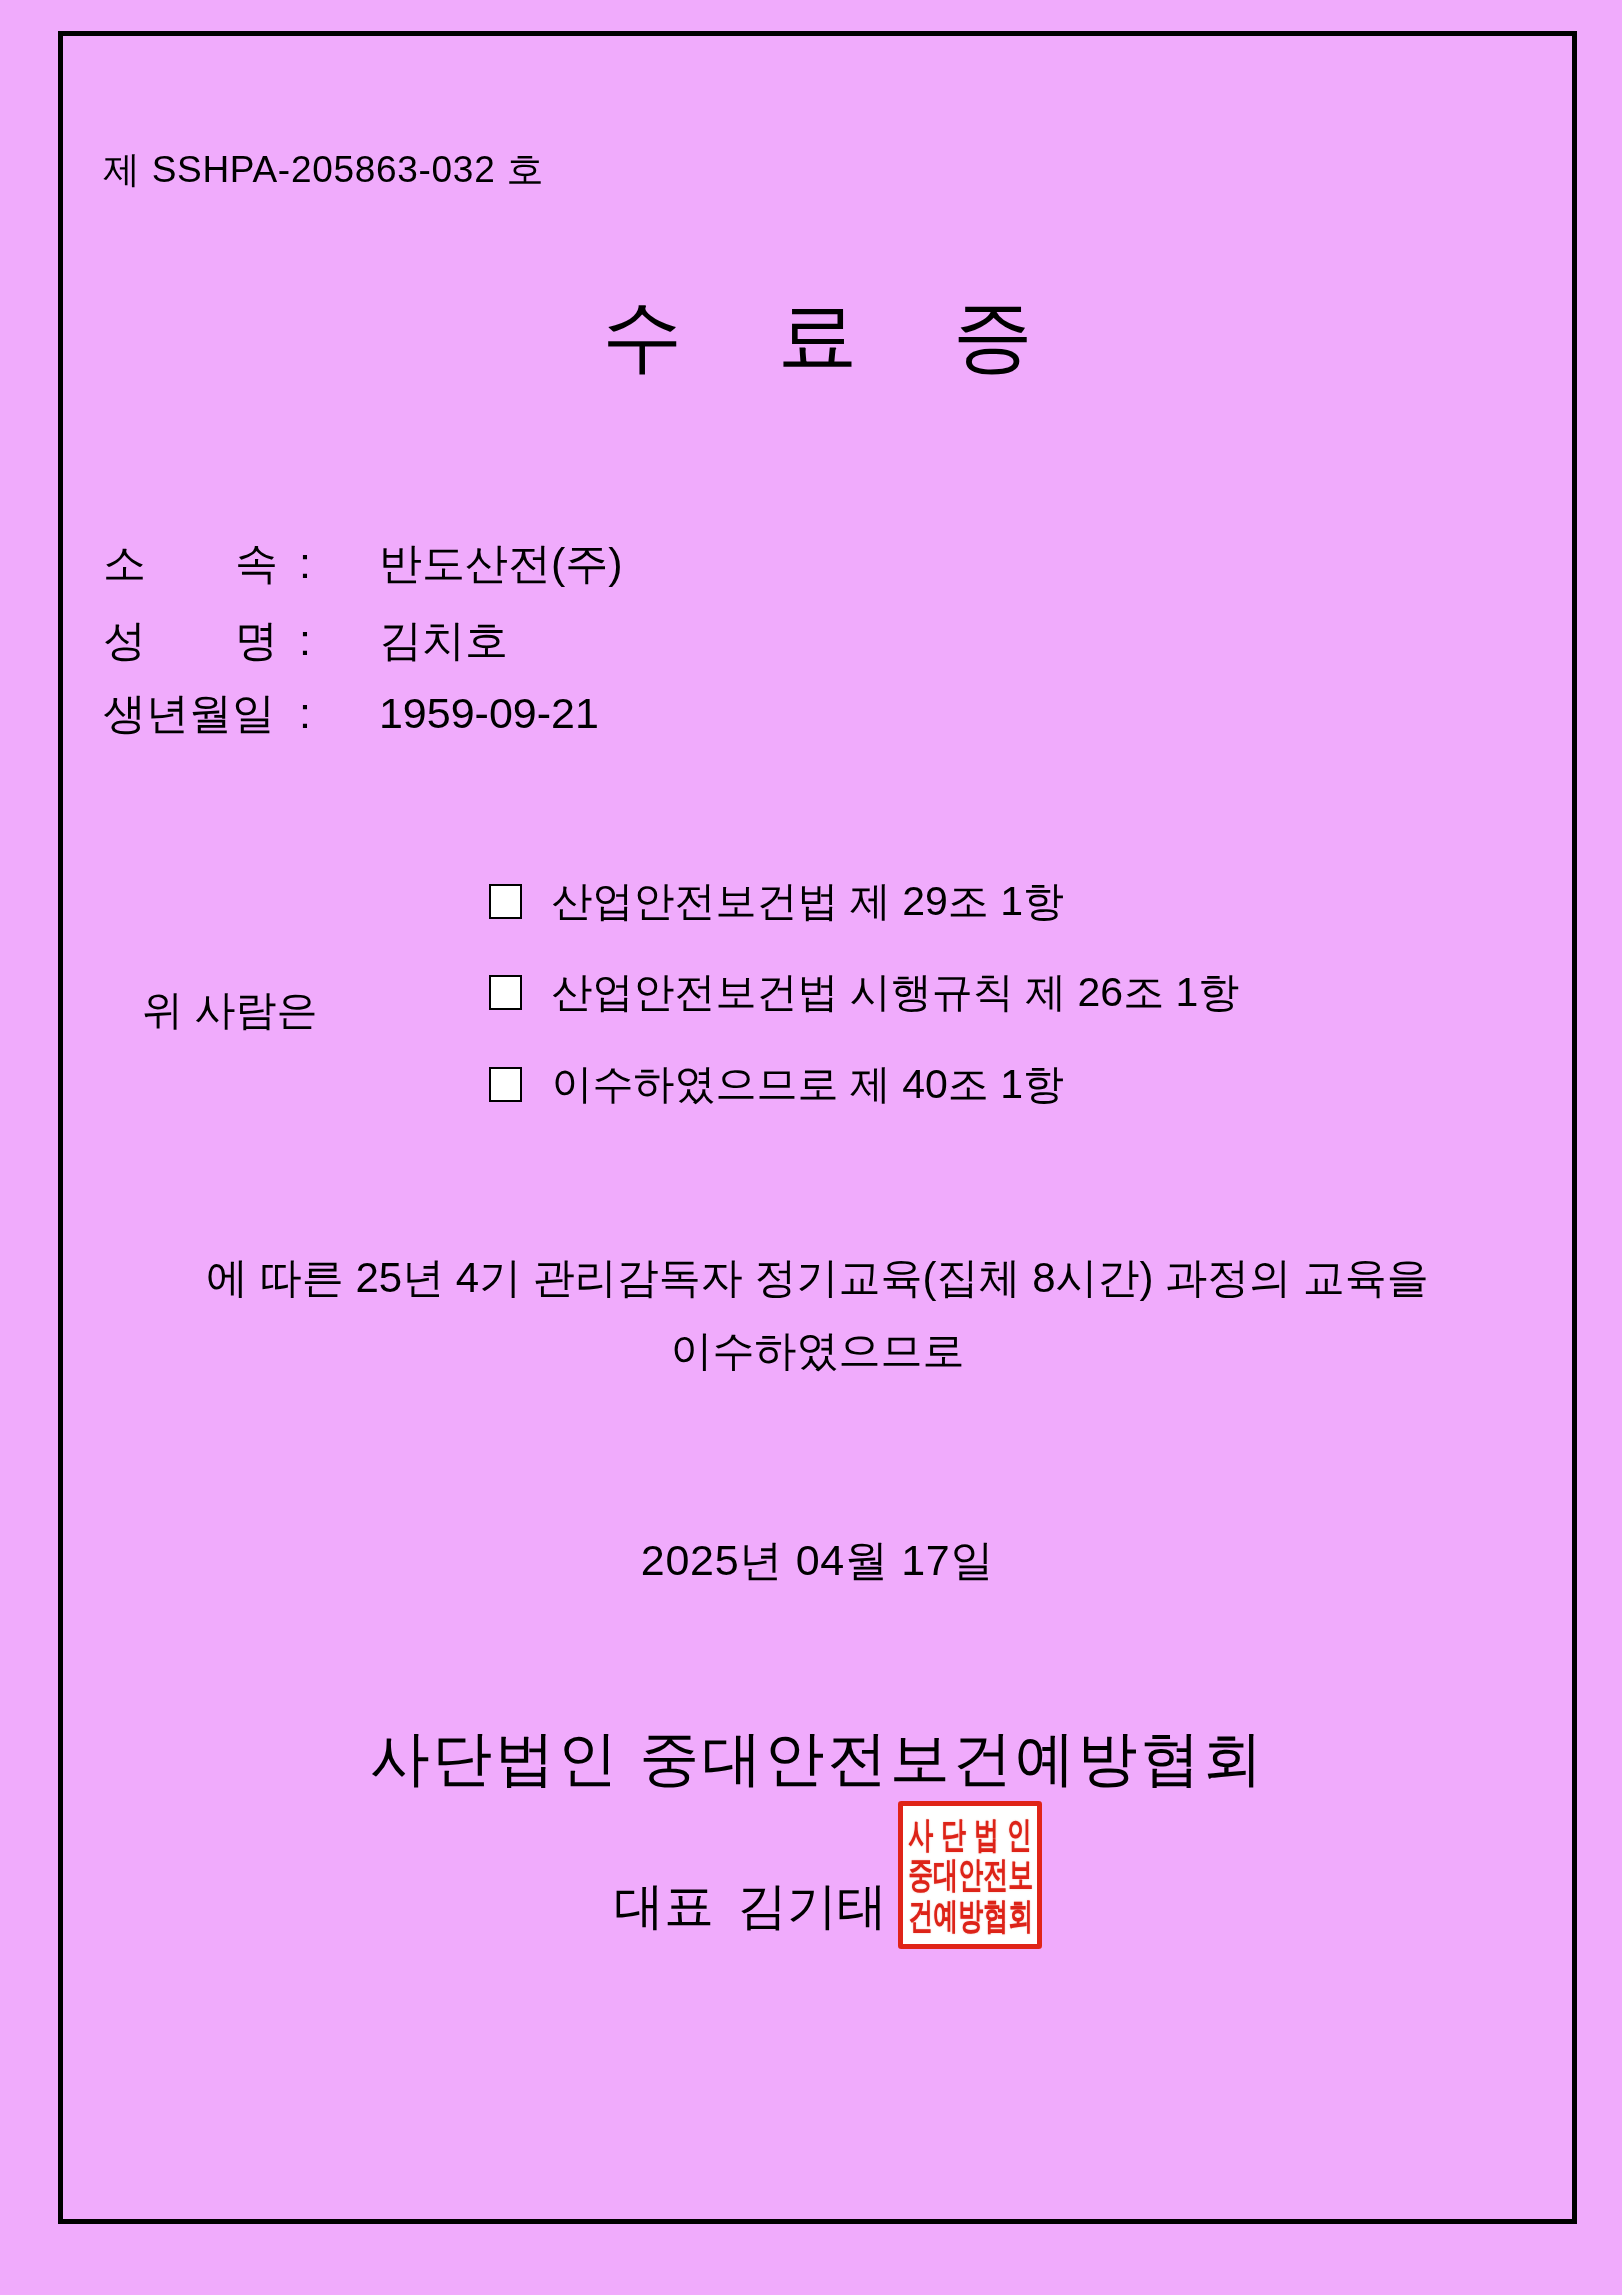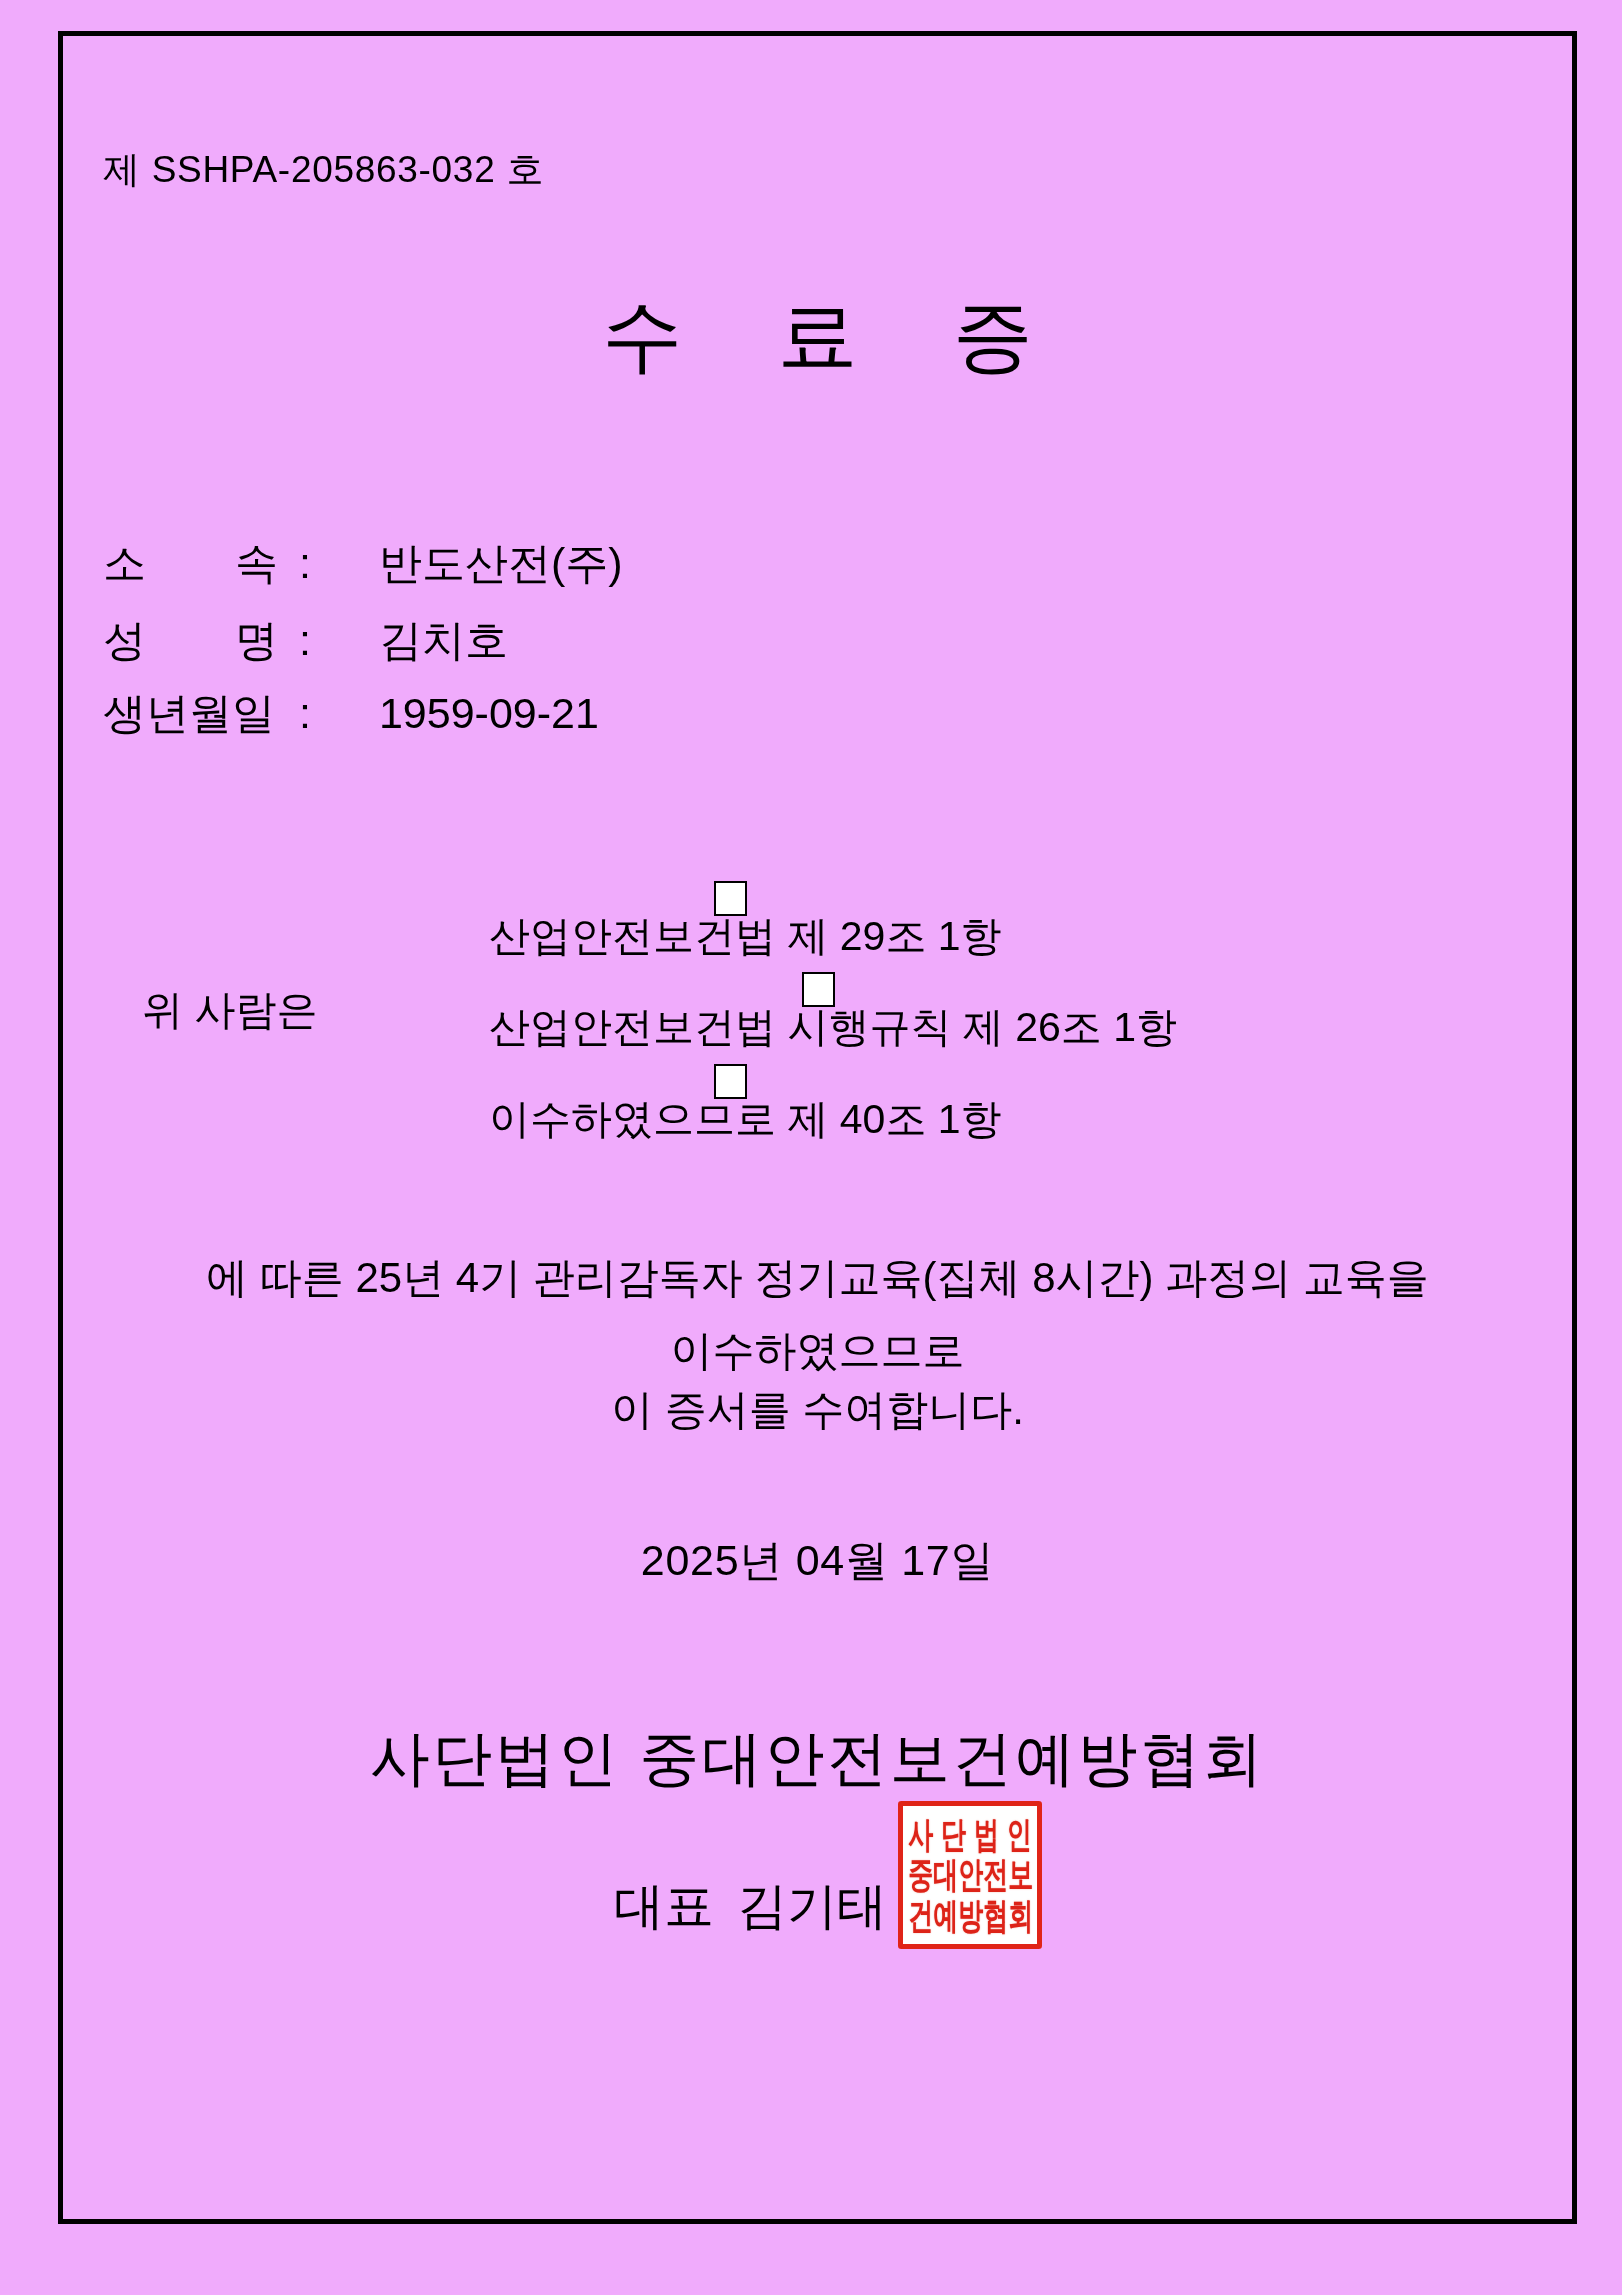--- a/index.html
+++ b/index.html
@@ -38,21 +38,20 @@
     vertical-align: top;
   }
   .field-colon { margin-left: 21px; }
   .field-value { margin-left: 68px; }
   .subject { left: 142px; top: 990px; font-size: 41px; }
   .legal-row {
     left: 489px;
     display: flex;
     align-items: center;
     font-size: 41px;
-    flex-direction: column;
   }
   .legal-row-0 { top: 881px; }
   .legal-row-1 { top: 972px; }
   .legal-row-2 { top: 1064px; }
   .legal-checkbox {
     display: inline-block;
     width: 29.4px; height: 31px;
     border: 2px solid #000000;
     background: #ffffff;
     margin-right: 29px;
@@ -119,21 +118,20 @@
     <span class="legal-checkbox"></span>
     <span>산업안전보건법 시행규칙 제 26조 1항</span>
   </div>
   <div class="abs legal-row legal-row-2">
     <span class="legal-checkbox"></span>
     <span>이수하였으므로 제 40조 1항</span>
   </div>
 
   <div class="abs centered body-line body-line-0">에 따른 25년 4기 관리감독자 정기교육(집체 8시간) 과정의 교육을</div>
   <div class="abs centered body-line body-line-1">이수하였으므로</div>
-  <div class="abs centered body-line body-line-2">이 증서를 수여합니다.</div>
 
   <div class="abs centered issue-date">2025년 04월 17일</div>
 
   <div class="abs centered org-name">사단법인 중대안전보건예방협회</div>
 
   <div class="abs rep-name">대표 김기태</div>
 
   <div class="seal">
     <div class="seal-row">
         <span>사</span>

